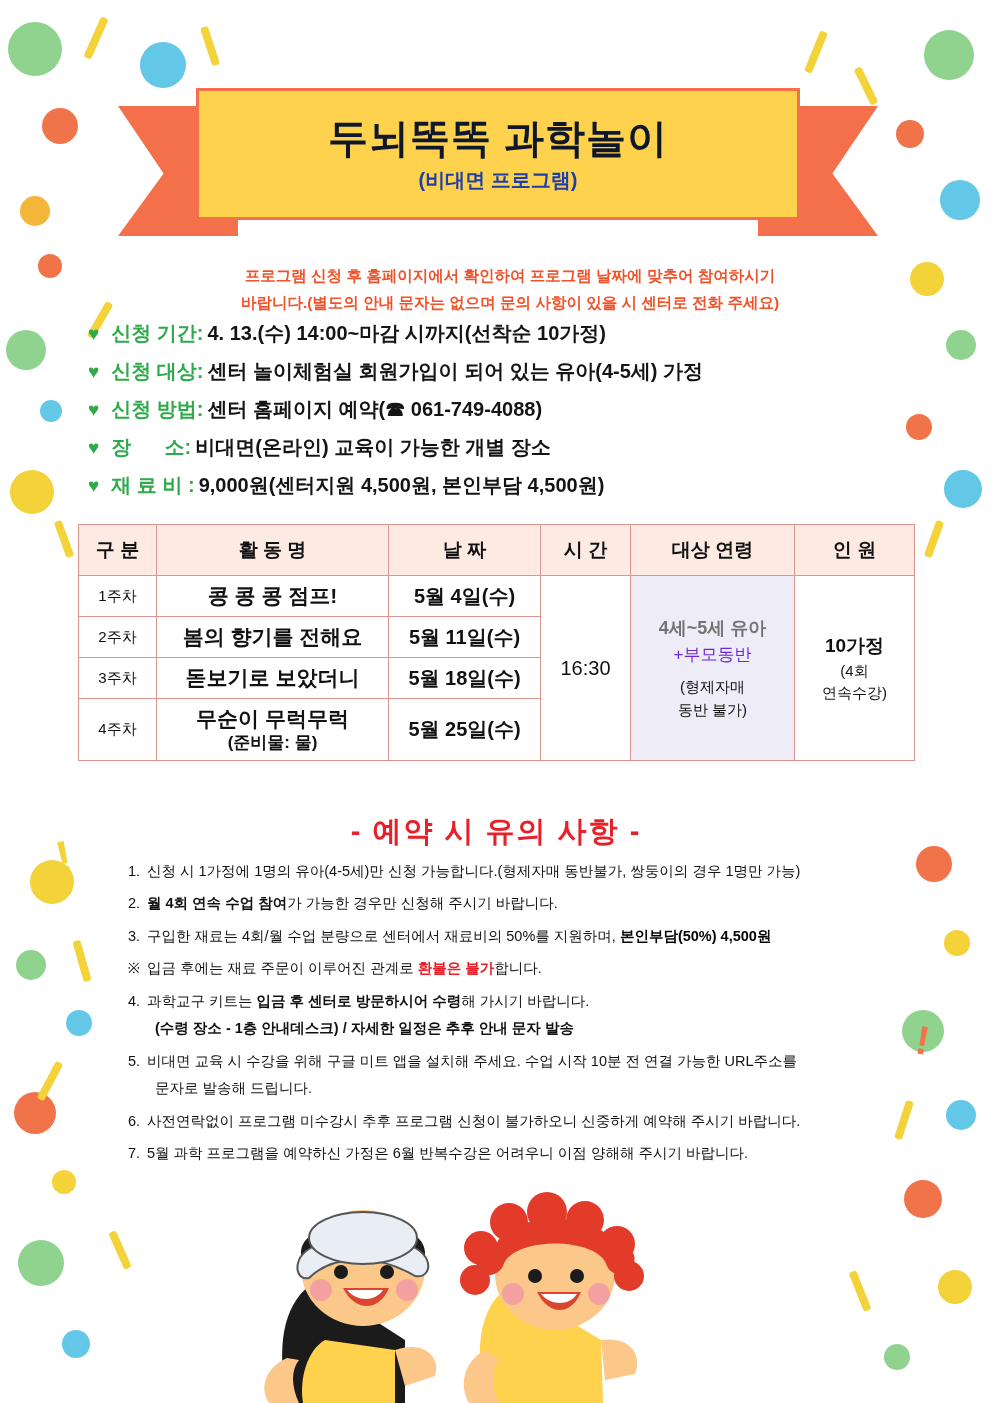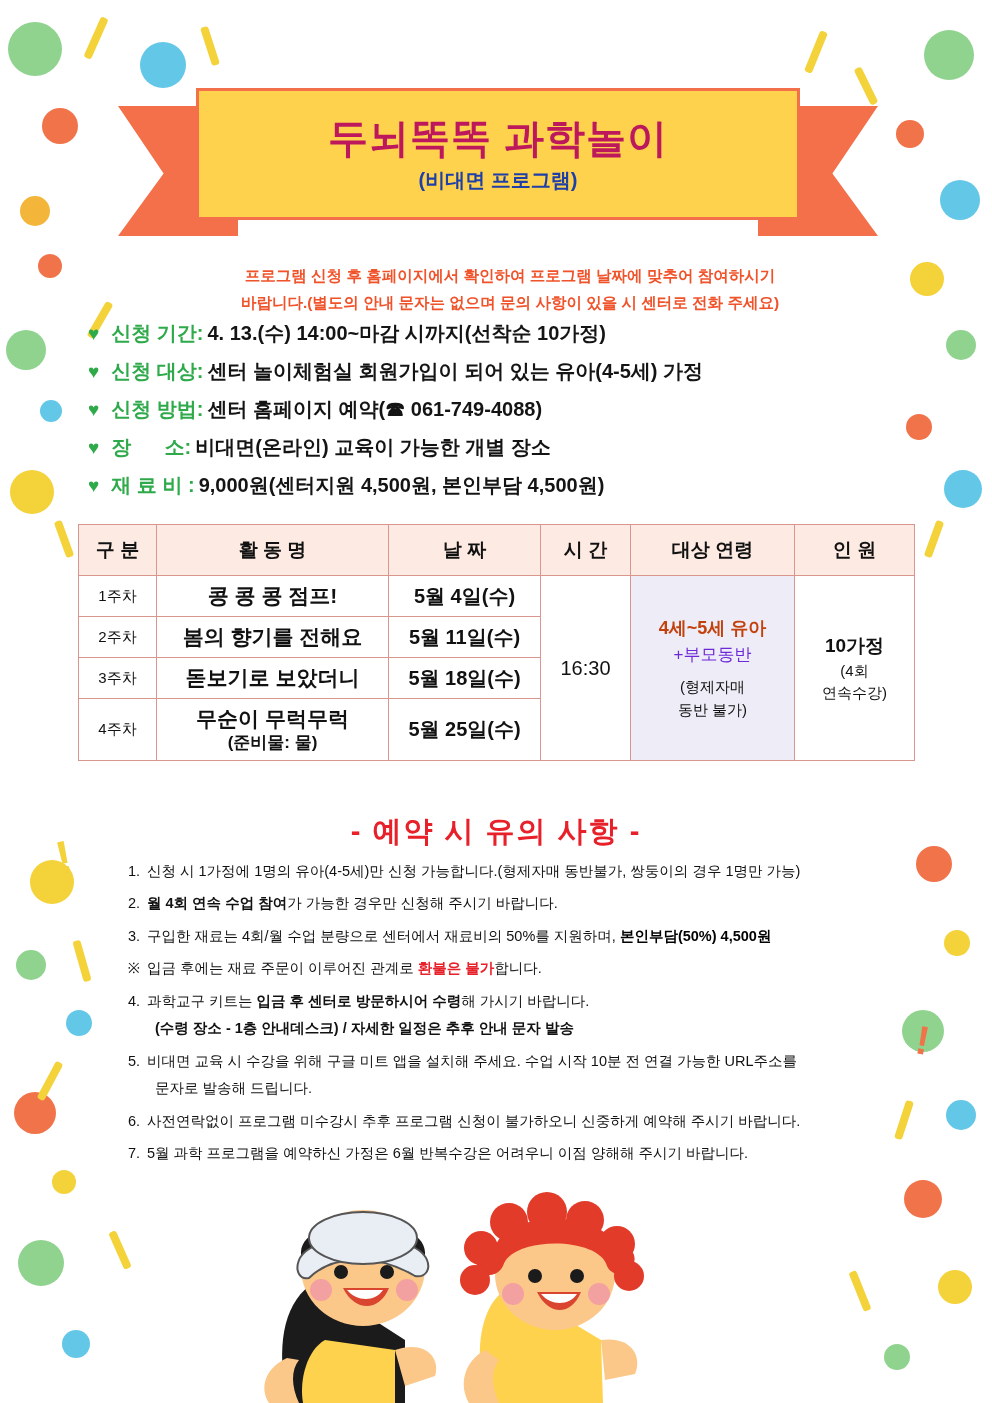--- a/index.html
+++ b/index.html
@@ -56,21 +56,21 @@
     border: 3px solid #f4704a;
     box-sizing: border-box;
     display: flex;
     flex-direction: column;
     align-items: center;
     justify-content: center;
   }
   .ribbon-title {
     font-size: 40px;
     font-weight: bold;
-    color: #be185d;
+    color: #0f172a;
     letter-spacing: 1px;
     line-height: 1.15;
   }
   .ribbon-sub {
     font-size: 20px;
     font-weight: bold;
     color: #1f3fa8;
     margin-top: 6px;
   }
 
@@ -163,21 +163,21 @@
     font-weight: bold;
   }
   table.schedule td.time {
     font-size: 20px;
   }
   td.age {
     background: #eeedf7;
     line-height: 1.55;
   }
   td.age .age-main {
-    color: #c2410c;
+    color: #737373;
     font-size: 18px;
     font-weight: bold;
   }
   td.age .age-sub {
     color: #6d28d9;
     font-size: 17px;
   }
   td.age .age-note {
     color: #111;
     font-size: 15px;

